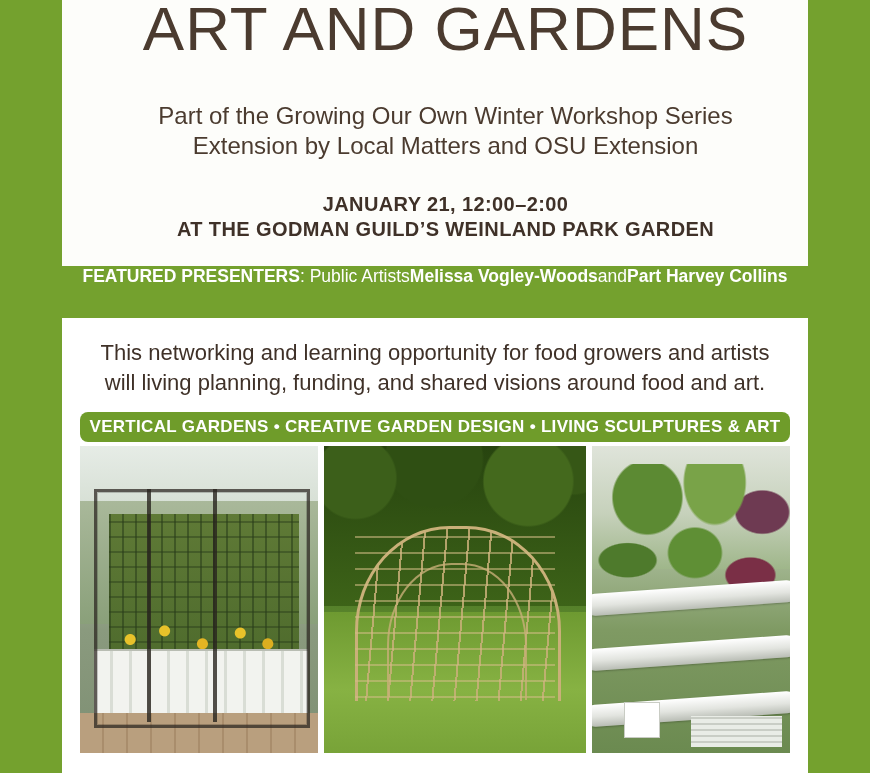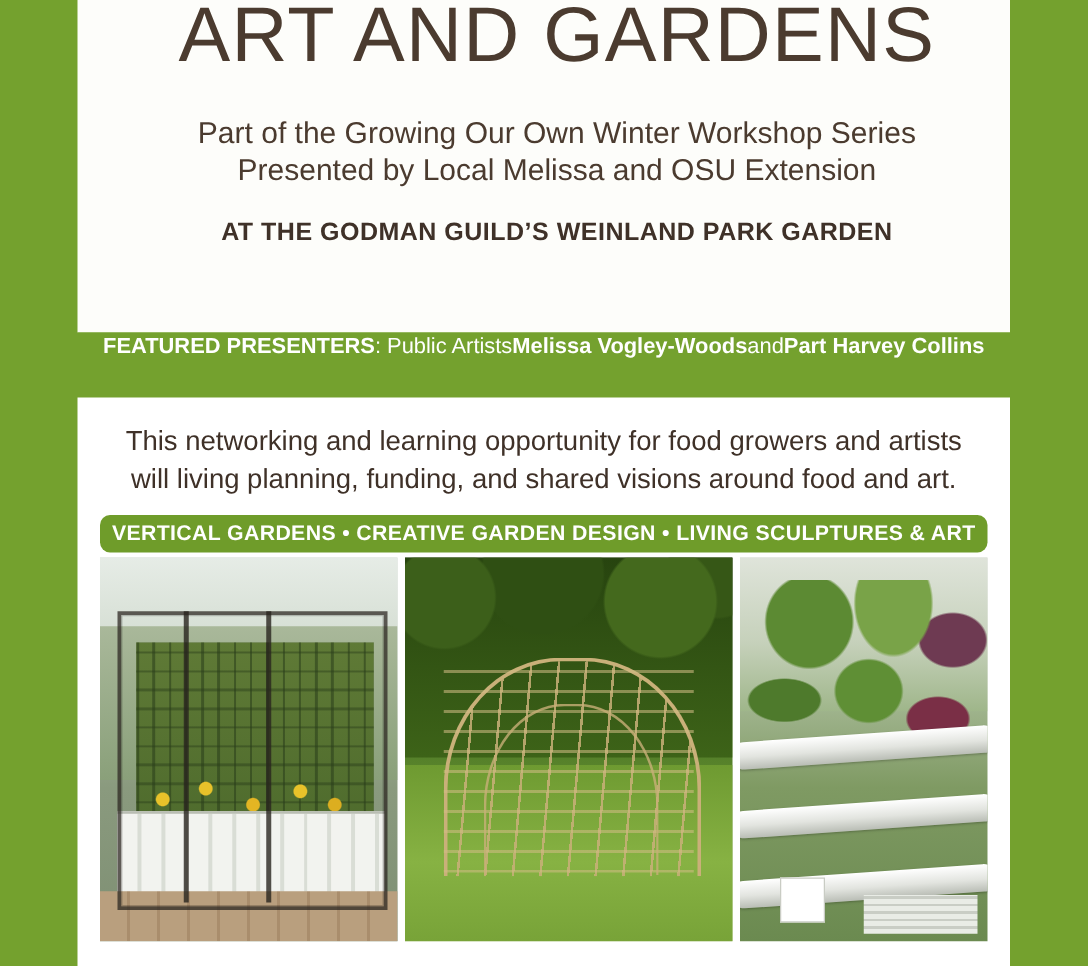--- a/index.html
+++ b/index.html
@@ -36,21 +36,21 @@
     margin: 0;
     padding-top: 0px;
     font-size: 62px;
     line-height: 58px;
     letter-spacing: 1px;
     font-weight: 400;
     color: #4b3b2f;
     font-family: "Liberation Sans", sans-serif;
   }
   .subtitle {
-    margin: 0;
+    margin: 9px;
     padding-top: 34px;
     font-size: 24px;
     line-height: 30px;
     color: #4b3b2f;
     font-weight: 400;
   }
   .subtitle .line2 {
     display: block;
   }
   .when {
@@ -300,23 +300,24 @@
 </style>
 </head>
 <body>
 
 <div class="poster">
 
   <div class="top-panel">
     <h1 class="title">ART AND GARDENS</h1>
     <p class="subtitle">
       <span>Part of the Growing Our Own Winter Workshop Series</span>
-      <span class="line2">Presented by Local Melissa and OSU Extension</span>
+      <span class="line2">Extension by Local Matters and OSU Extension</span>
     </p>
     <p class="when">
+      <span>JANUARY 21, 12:00–2:00</span>
       <span class="loc">AT THE GODMAN GUILD’S WEINLAND PARK GARDEN</span>
     </p>
   </div>
 
   <div class="presenters-band">
     <span class="lbl">FEATURED PRESENTERS</span>
       <span>: Public Artists </span>
       <b>Melissa Vogley-Woods</b>
       <span> and </span>
       <b>Part Harvey Collins</b>

